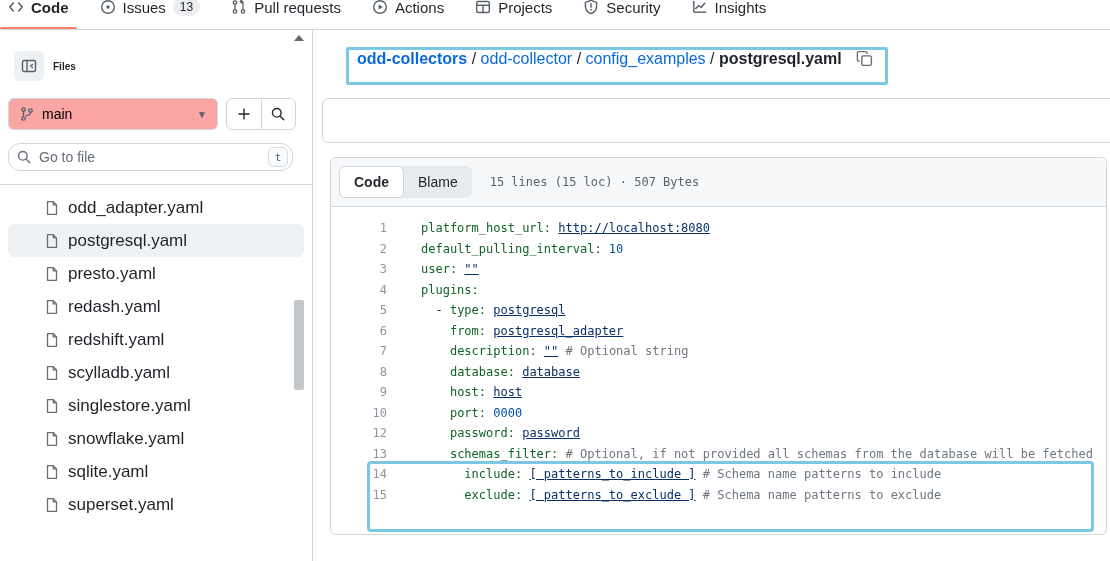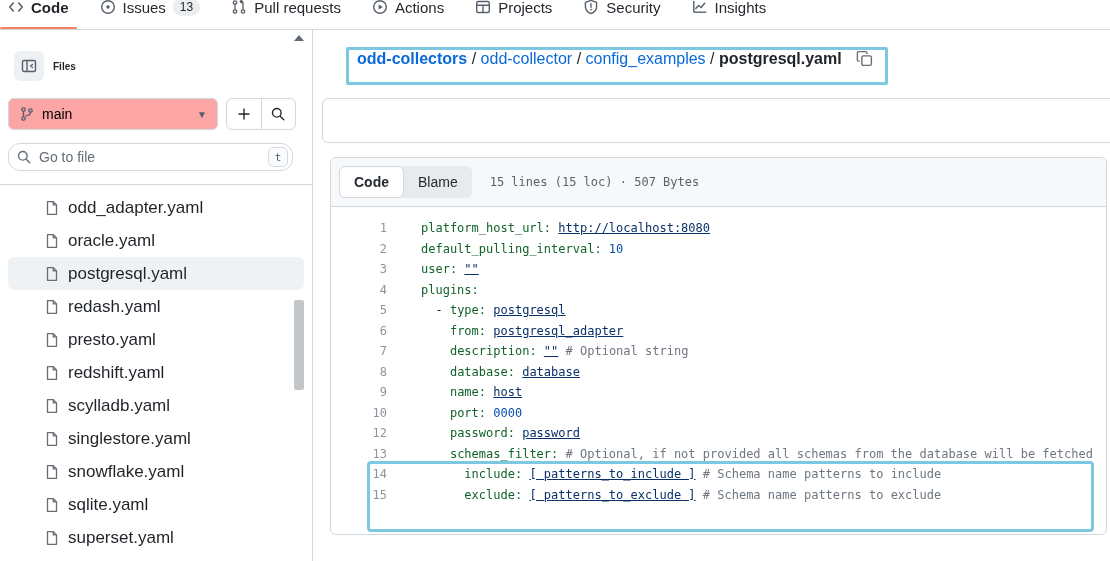--- a/index.html
+++ b/index.html
@@ -226,55 +226,46 @@
   <div class="file-tree">
       <div class="tree-item">
         <span class="icn">
           <svg width="16" height="16" viewBox="0 0 16 16">
             <path d="M3.5 1.7h5.8l3.2 3.2v9.4H3.5z" fill="none" stroke="currentColor" stroke-width="1.3" stroke-linejoin="round"></path>
             <path d="M9.3 1.7v3.2h3.2" fill="none" stroke="currentColor" stroke-width="1.3" stroke-linejoin="round"></path>
           </svg>
         </span>
         <span>odd_adapter.yaml</span>
       </div>
-      <div class="tree-item">
-        <span class="icn">
-          <svg width="16" height="16" viewBox="0 0 16 16">
-            <path d="M3.5 1.7h5.8l3.2 3.2v9.4H3.5z" fill="none" stroke="currentColor" stroke-width="1.3" stroke-linejoin="round"></path>
-            <path d="M9.3 1.7v3.2h3.2" fill="none" stroke="currentColor" stroke-width="1.3" stroke-linejoin="round"></path>
-          </svg>
-        </span>
-        <span>oracle.yaml</span>
-      </div>
       <div class="tree-item selected">
         <span class="icn">
           <svg width="16" height="16" viewBox="0 0 16 16">
             <path d="M3.5 1.7h5.8l3.2 3.2v9.4H3.5z" fill="none" stroke="currentColor" stroke-width="1.3" stroke-linejoin="round"></path>
             <path d="M9.3 1.7v3.2h3.2" fill="none" stroke="currentColor" stroke-width="1.3" stroke-linejoin="round"></path>
           </svg>
         </span>
         <span>postgresql.yaml</span>
       </div>
       <div class="tree-item">
         <span class="icn">
           <svg width="16" height="16" viewBox="0 0 16 16">
             <path d="M3.5 1.7h5.8l3.2 3.2v9.4H3.5z" fill="none" stroke="currentColor" stroke-width="1.3" stroke-linejoin="round"></path>
             <path d="M9.3 1.7v3.2h3.2" fill="none" stroke="currentColor" stroke-width="1.3" stroke-linejoin="round"></path>
           </svg>
         </span>
+        <span>presto.yaml</span>
+      </div>
+      <div class="tree-item">
+        <span class="icn">
+          <svg width="16" height="16" viewBox="0 0 16 16">
+            <path d="M3.5 1.7h5.8l3.2 3.2v9.4H3.5z" fill="none" stroke="currentColor" stroke-width="1.3" stroke-linejoin="round"></path>
+            <path d="M9.3 1.7v3.2h3.2" fill="none" stroke="currentColor" stroke-width="1.3" stroke-linejoin="round"></path>
+          </svg>
+        </span>
         <span>redash.yaml</span>
-      </div>
-      <div class="tree-item">
-        <span class="icn">
-          <svg width="16" height="16" viewBox="0 0 16 16">
-            <path d="M3.5 1.7h5.8l3.2 3.2v9.4H3.5z" fill="none" stroke="currentColor" stroke-width="1.3" stroke-linejoin="round"></path>
-            <path d="M9.3 1.7v3.2h3.2" fill="none" stroke="currentColor" stroke-width="1.3" stroke-linejoin="round"></path>
-          </svg>
-        </span>
-        <span>presto.yaml</span>
       </div>
       <div class="tree-item">
         <span class="icn">
           <svg width="16" height="16" viewBox="0 0 16 16">
             <path d="M3.5 1.7h5.8l3.2 3.2v9.4H3.5z" fill="none" stroke="currentColor" stroke-width="1.3" stroke-linejoin="round"></path>
             <path d="M9.3 1.7v3.2h3.2" fill="none" stroke="currentColor" stroke-width="1.3" stroke-linejoin="round"></path>
           </svg>
         </span>
         <span>redshift.yaml</span>
       </div>
@@ -354,21 +345,21 @@
     </div>
     <div class="code-body">
         <div class="code-line"><span class="ln">1</span><span class="lc"><span class="c-key">platform_host_url:</span><span class="c-plain"> </span><span class="c-str">http://localhost:8080</span></span></div>
         <div class="code-line"><span class="ln">2</span><span class="lc"><span class="c-key">default_pulling_interval:</span><span class="c-plain"> </span><span class="c-num">10</span></span></div>
         <div class="code-line"><span class="ln">3</span><span class="lc"><span class="c-key">user:</span><span class="c-plain"> </span><span class="c-str">""</span></span></div>
         <div class="code-line"><span class="ln">4</span><span class="lc"><span class="c-key">plugins:</span></span></div>
         <div class="code-line"><span class="ln">5</span><span class="lc"><span class="c-plain">  - </span><span class="c-key">type:</span><span class="c-plain"> </span><span class="c-str">postgresql</span></span></div>
         <div class="code-line"><span class="ln">6</span><span class="lc"><span class="c-plain">    </span><span class="c-key">from:</span><span class="c-plain"> </span><span class="c-str">postgresql_adapter</span></span></div>
         <div class="code-line"><span class="ln">7</span><span class="lc"><span class="c-plain">    </span><span class="c-key">description:</span><span class="c-plain"> </span><span class="c-str">""</span><span class="c-plain"> </span><span class="c-com"># Optional string</span></span></div>
         <div class="code-line"><span class="ln">8</span><span class="lc"><span class="c-plain">    </span><span class="c-key">database:</span><span class="c-plain"> </span><span class="c-str">database</span></span></div>
-        <div class="code-line"><span class="ln">9</span><span class="lc"><span class="c-plain">    </span><span class="c-key">name:</span><span class="c-plain"> </span><span class="c-str">host</span></span></div>
+        <div class="code-line"><span class="ln">9</span><span class="lc"><span class="c-plain">    </span><span class="c-key">host:</span><span class="c-plain"> </span><span class="c-str">host</span></span></div>
         <div class="code-line"><span class="ln">10</span><span class="lc"><span class="c-plain">    </span><span class="c-key">port:</span><span class="c-plain"> </span><span class="c-num">0000</span></span></div>
         <div class="code-line"><span class="ln">12</span><span class="lc"><span class="c-plain">    </span><span class="c-key">password:</span><span class="c-plain"> </span><span class="c-str">password</span></span></div>
         <div class="code-line"><span class="ln">13</span><span class="lc"><span class="c-plain">    </span><span class="c-key">schemas_filter:</span><span class="c-plain"> </span><span class="c-com"># Optional, if not provided all schemas from the database will be fetched</span></span></div>
         <div class="code-line"><span class="ln">14</span><span class="lc"><span class="c-plain">      </span><span class="c-key">include:</span><span class="c-plain"> </span><span class="c-str">[ patterns_to_include ]</span><span class="c-plain"> </span><span class="c-com"># Schema name patterns to include</span></span></div>
         <div class="code-line"><span class="ln">15</span><span class="lc"><span class="c-plain">      </span><span class="c-key">exclude:</span><span class="c-plain"> </span><span class="c-str">[ patterns_to_exclude ]</span><span class="c-plain"> </span><span class="c-com"># Schema name patterns to exclude</span></span></div>
       </div>
     <div class="hl-box"></div>
   </section>
 </main>
 

